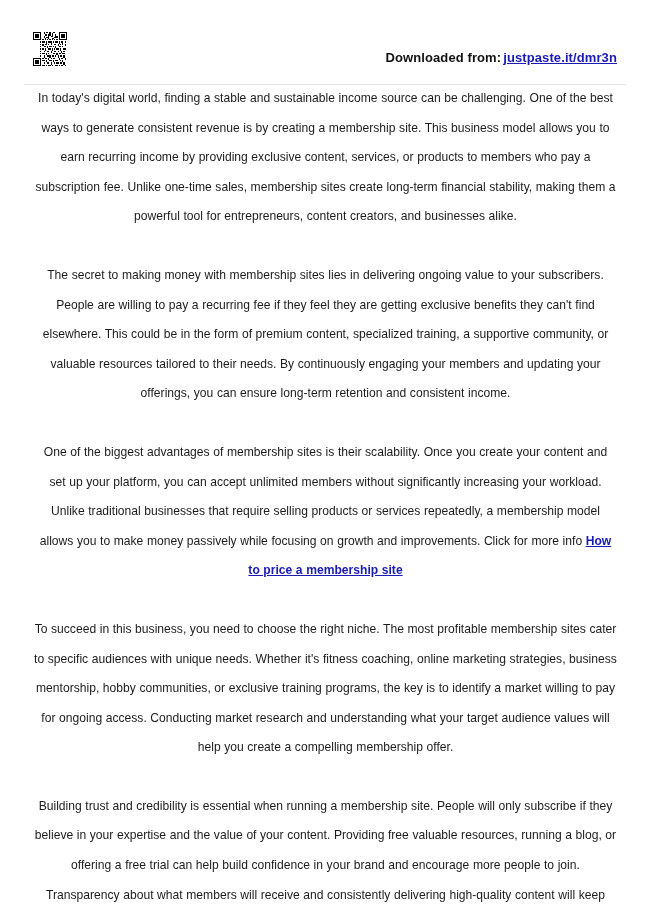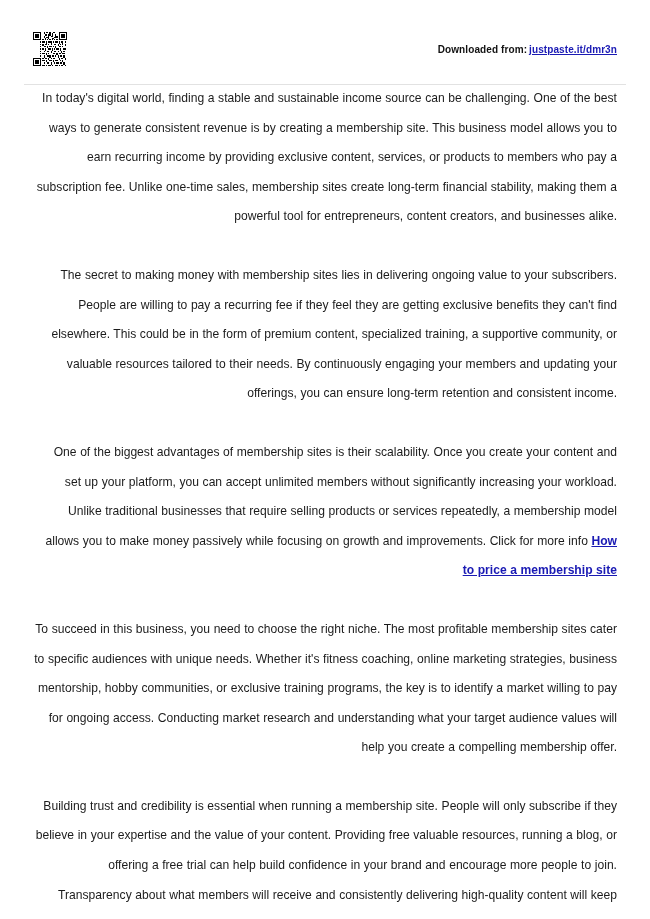--- a/index.html
+++ b/index.html
@@ -38,22 +38,22 @@
     left: 33px;
     top: 32px;
     width: 34px;
     height: 34px;
     image-rendering: pixelated;
   }
 
   .download-note {
     position: absolute;
     right: 33px;
-    top: 44px;
-    font-size: 10px;
+    top: 52px;
+    font-size: 13px;
     line-height: 11px;
     letter-spacing: 0.1px;
     color: #111111;
     white-space: nowrap;
     font-weight: 600;
   }
   .download-note .note-label {
     color: #111111;
   }
   .download-note .note-link {
@@ -80,21 +80,21 @@
     left: 34px;
     top: 84px;
     width: 583px;
   }
 
   .para {
     margin: 0 0 29px 0;
     font-size: 12.1px;
     line-height: 29.6px;
     color: #1b1b1b;
-    text-align: right;
+    text-align: center;
     letter-spacing: 0.01px;
     word-spacing: 0.2px;
   }
   .para:last-child {
     margin-bottom: 0;
   }
 
   .inline-link {
     color: #1a1ab4;
     font-weight: bold;

